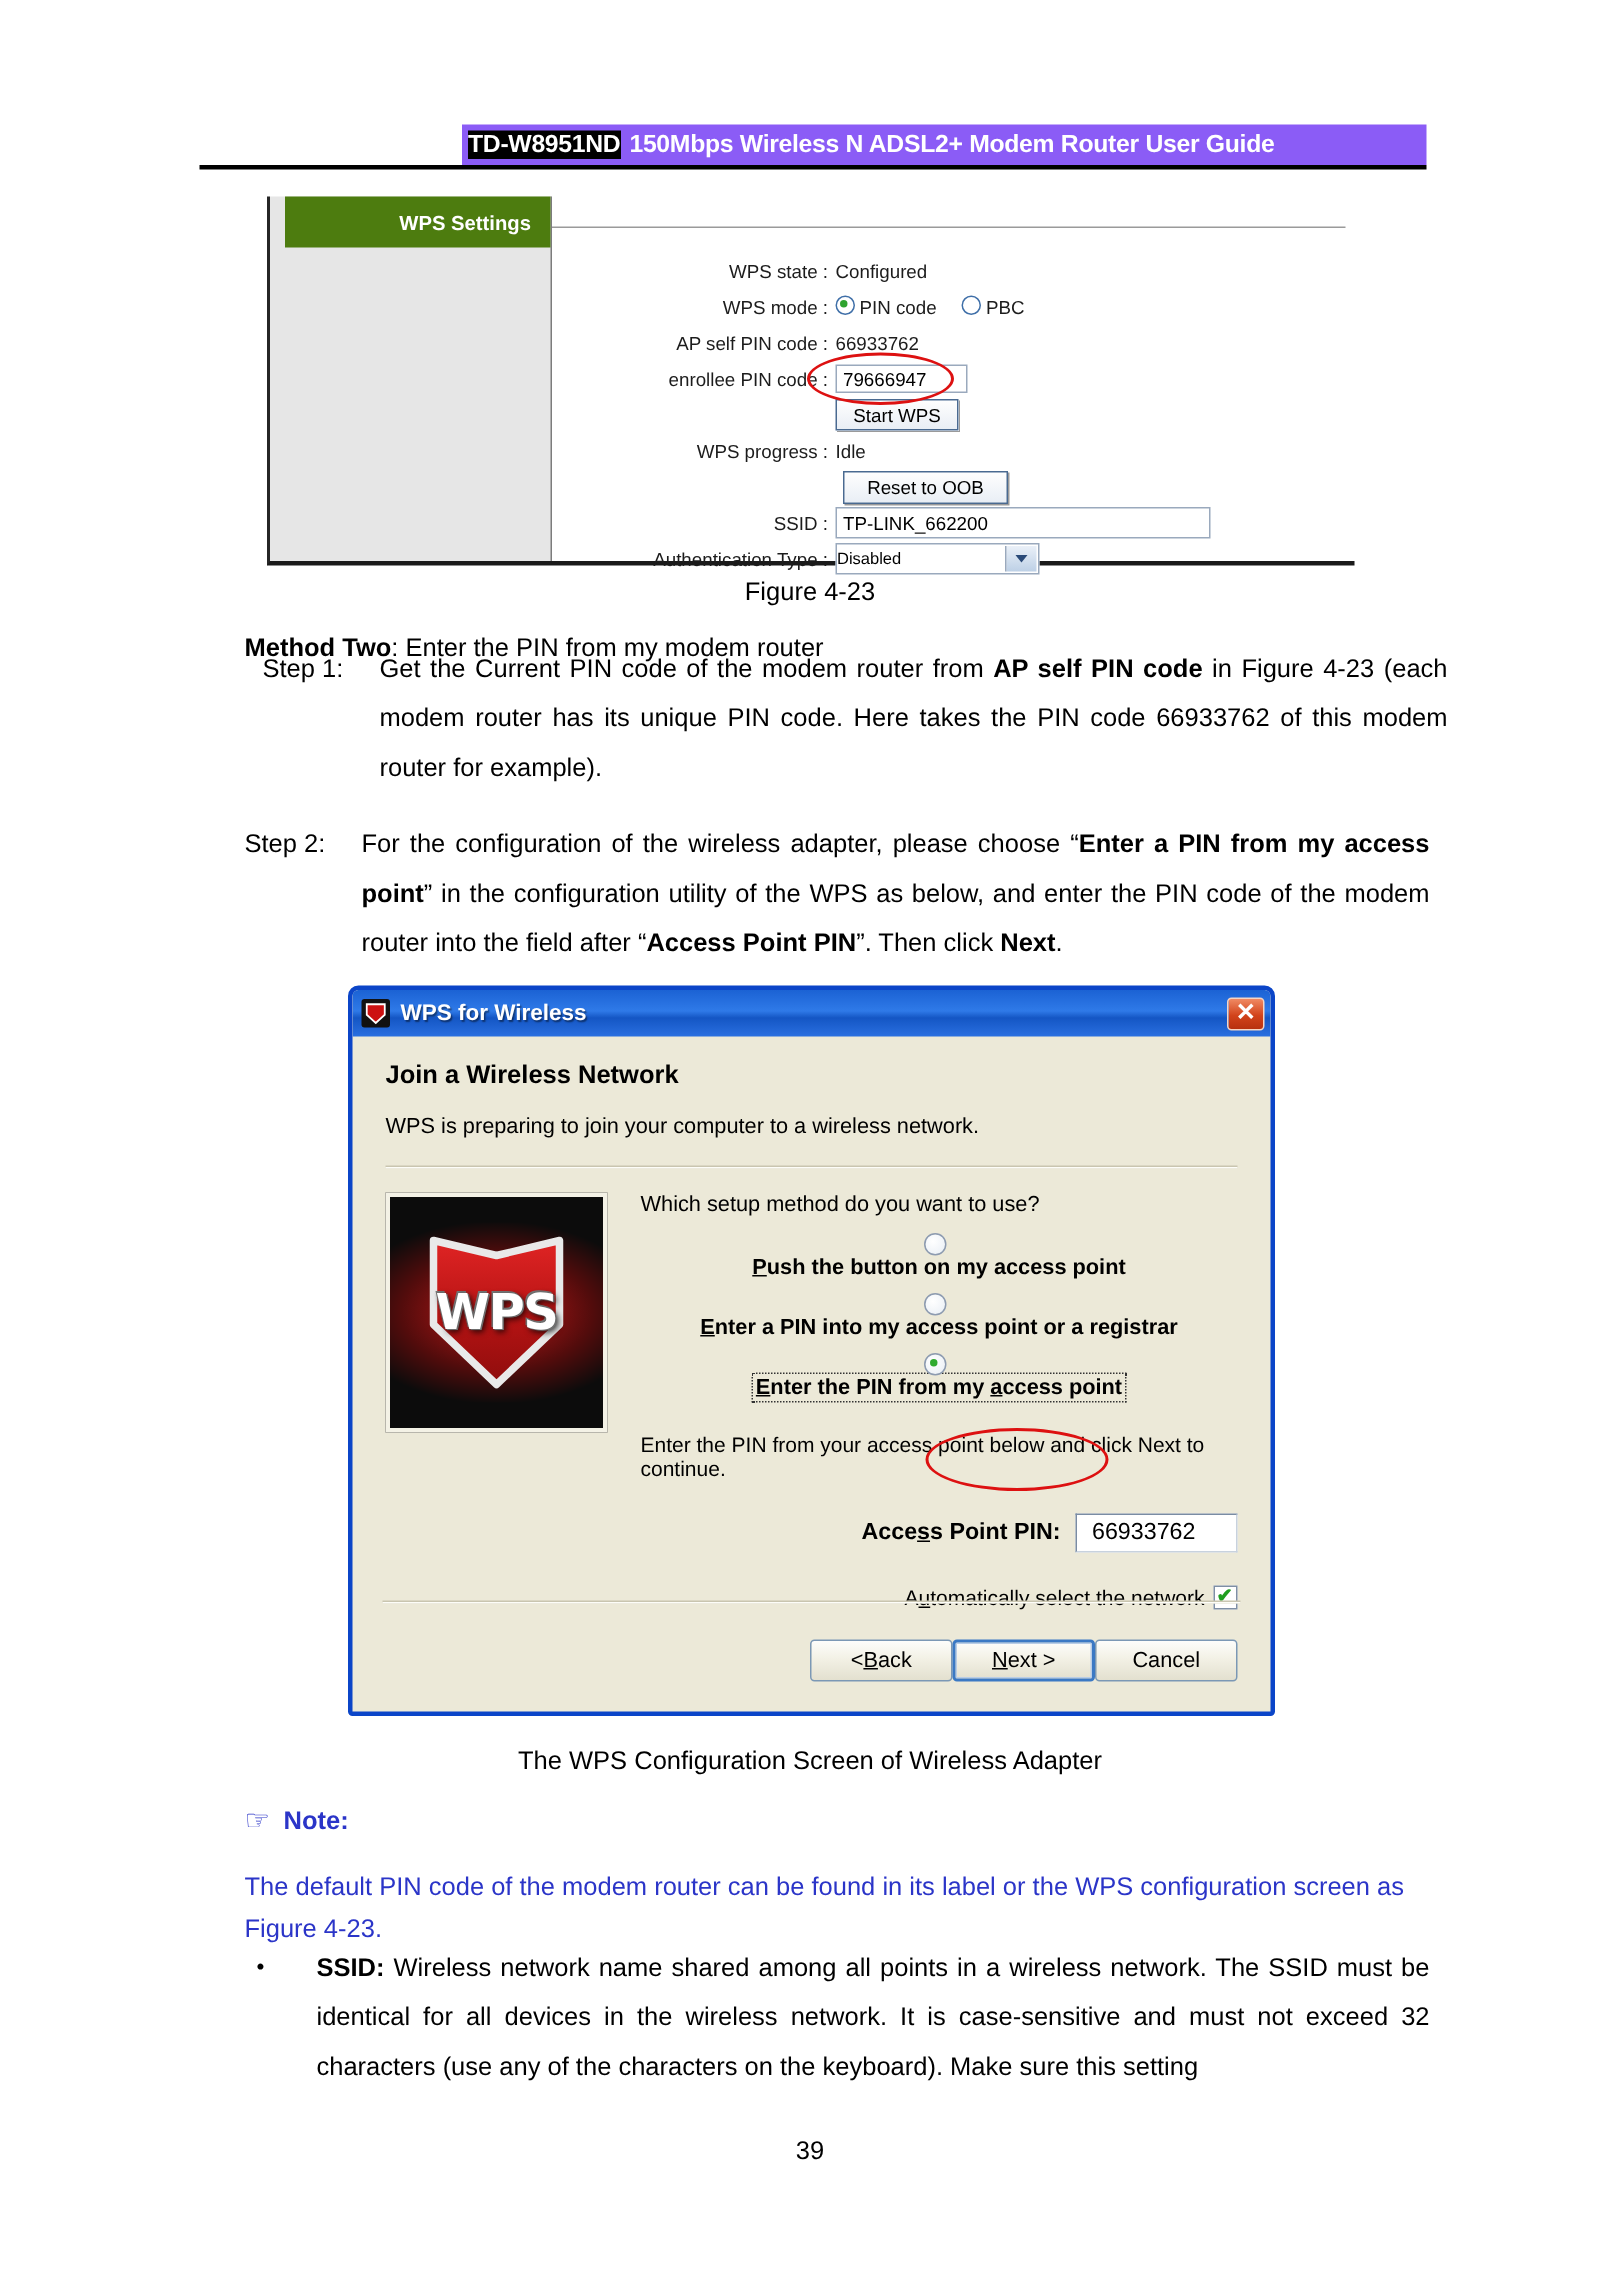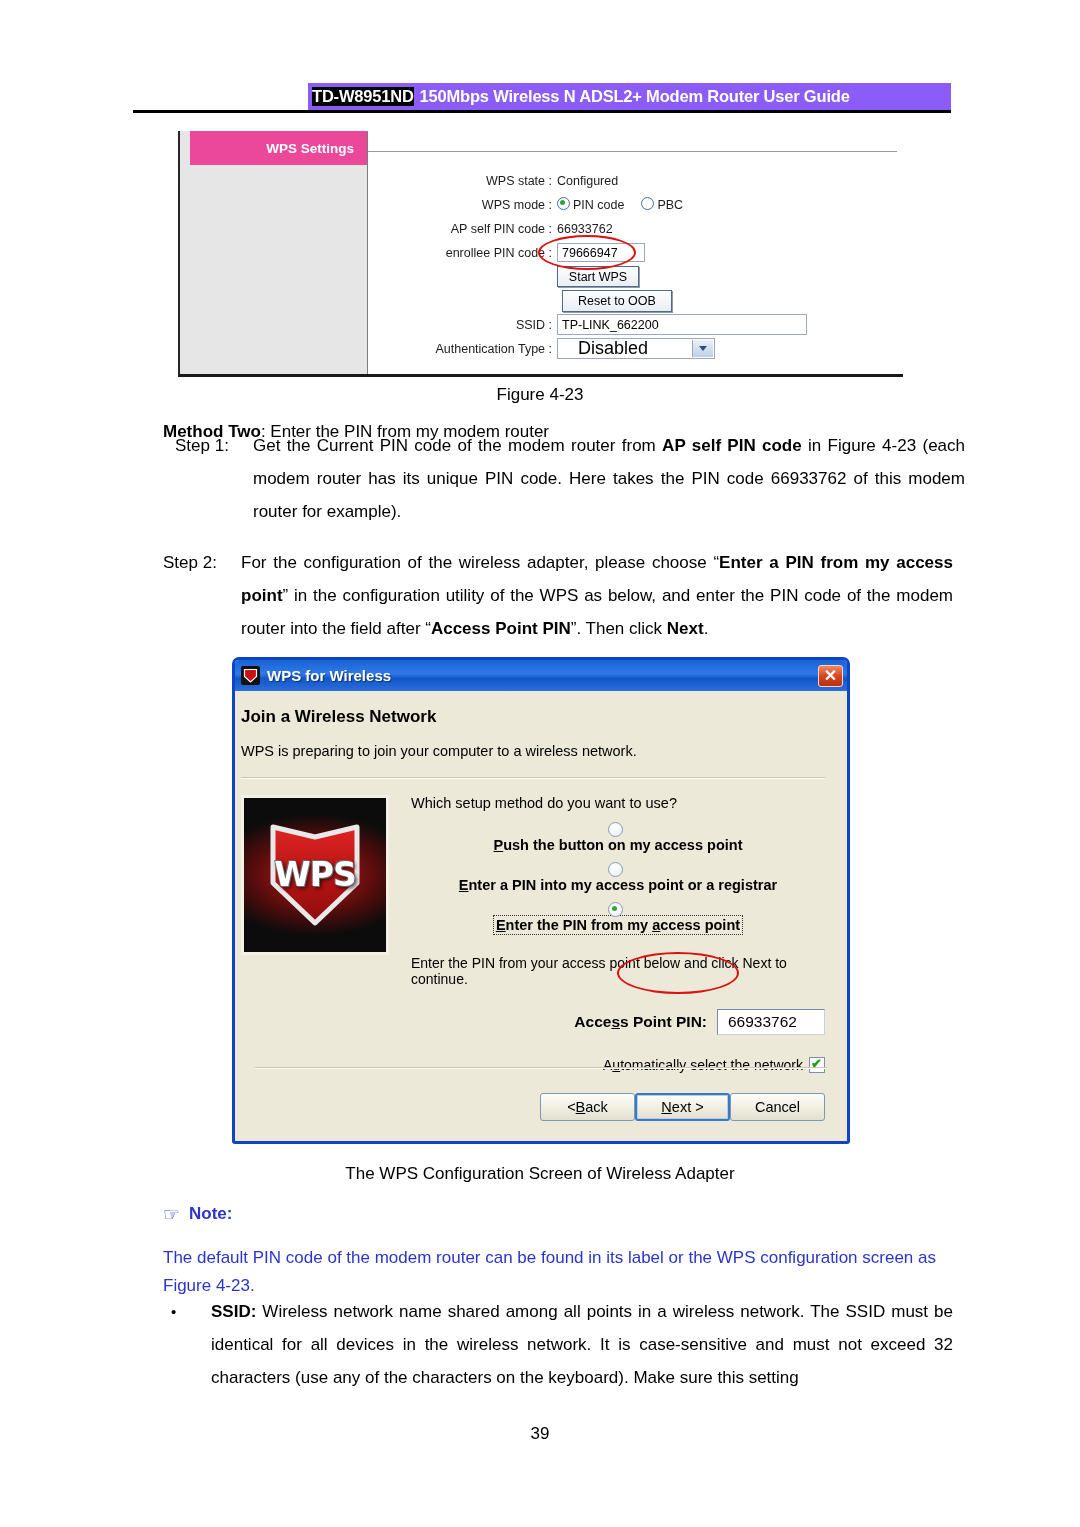--- a/index.html
+++ b/index.html
@@ -75,21 +75,21 @@
     left: 0;
     top: 0;
     width: 188px;
     height: 100%;
     background: #e6e6e6;
     border-right: 1px solid #7c7c7c;
     box-sizing: border-box;
   }
   .wps-sidebar-head {
     height: 34px;
-    background: #ec4899;
+    background: #4d7c0f;
     color: #ffffff;
     font-size: 13.5px;
     font-weight: bold;
     display: flex;
     align-items: center;
     justify-content: flex-end;
     padding-right: 13px;
     box-sizing: border-box;
     margin-left: 10px;
   }
@@ -171,25 +171,25 @@
     justify-content: center;
     box-shadow: 1px 1px 0 #9a9a9a;
     box-sizing: border-box;
   }
   .btn-start { width: 82px; }
   .btn-oob { width: 110px; height: 22px; }
   .wselect {
     border: 1px solid #9aa9bd;
     background: #ffffff;
     height: 21px;
-    width: 158px;
-    display: flex;
-    align-items: center;
-    font-size: 18px;
-    padding-left: 20px;
+    width: 136px;
+    display: flex;
+    align-items: center;
+    font-size: 11px;
+    padding-left: 0;
     box-sizing: border-box;
     position: relative;
   }
   .wselect .arrowbox {
     position: absolute;
     right: 1px;
     top: 1px;
     bottom: 1px;
     width: 20px;
     background: linear-gradient(#eaf0f8, #bdd0e6);
@@ -307,21 +307,21 @@
     display: flex;
     align-items: center;
     justify-content: center;
     color: #fff;
     font-size: 16px;
     font-weight: bold;
     line-height: 1;
     box-sizing: border-box;
   }
   .dlg-body {
-    padding: 16px 22px 0 6px;
+    padding: 16px 22px 0 22px;
     position: relative;
     height: calc(100% - 31px);
     box-sizing: border-box;
   }
   .dlg-h1 {
     font-size: 17px;
     font-weight: bold;
     color: #000;
     margin-bottom: 16px;
   }
@@ -614,20 +614,24 @@
 
     <div class="wrow">
       <div class="wlabel">enrollee PIN code :</div>
       <div class="wtextbox pin-box">79666947</div>
     </div>
 
     <div class="wrow">
       <div class="wbtn btn-start indent-btn">Start WPS</div>
     </div>
 
+    <div class="wrow">
+      <div class="wlabel">WPS progress :</div>
+      <div class="wvalue">Idle</div>
+    </div>
 
     <div class="wrow">
       <div class="wbtn btn-oob" style="margin-left:194px;">Reset to OOB</div>
     </div>
 
     <div class="wrow">
       <div class="wlabel">SSID :</div>
       <div class="wtextbox ssid-box">TP-LINK_662200</div>
     </div>
 

